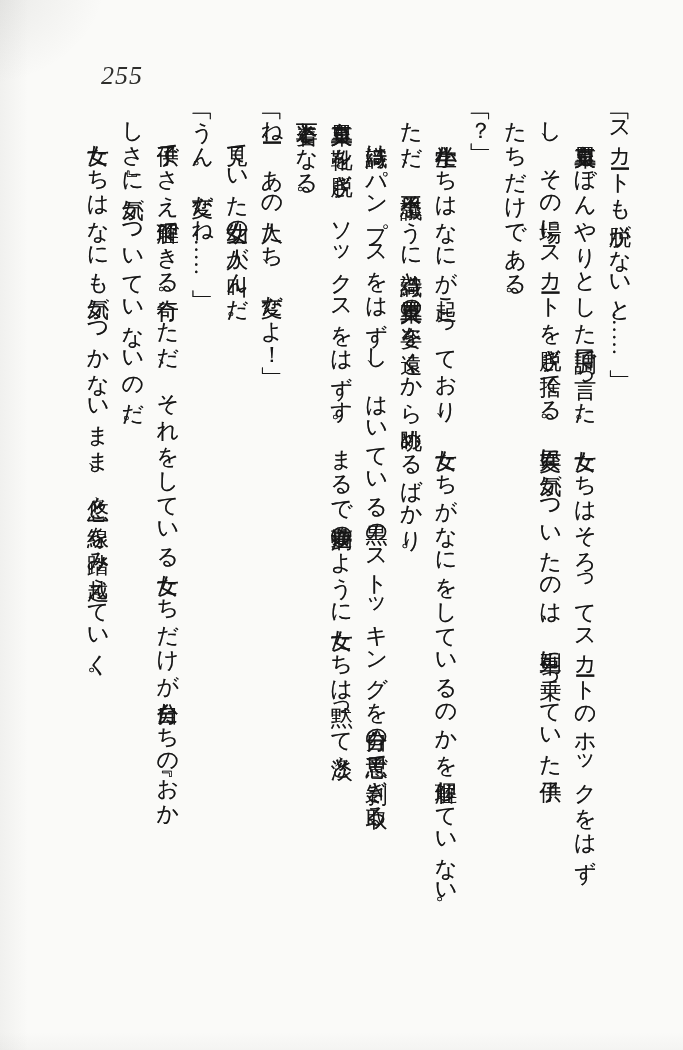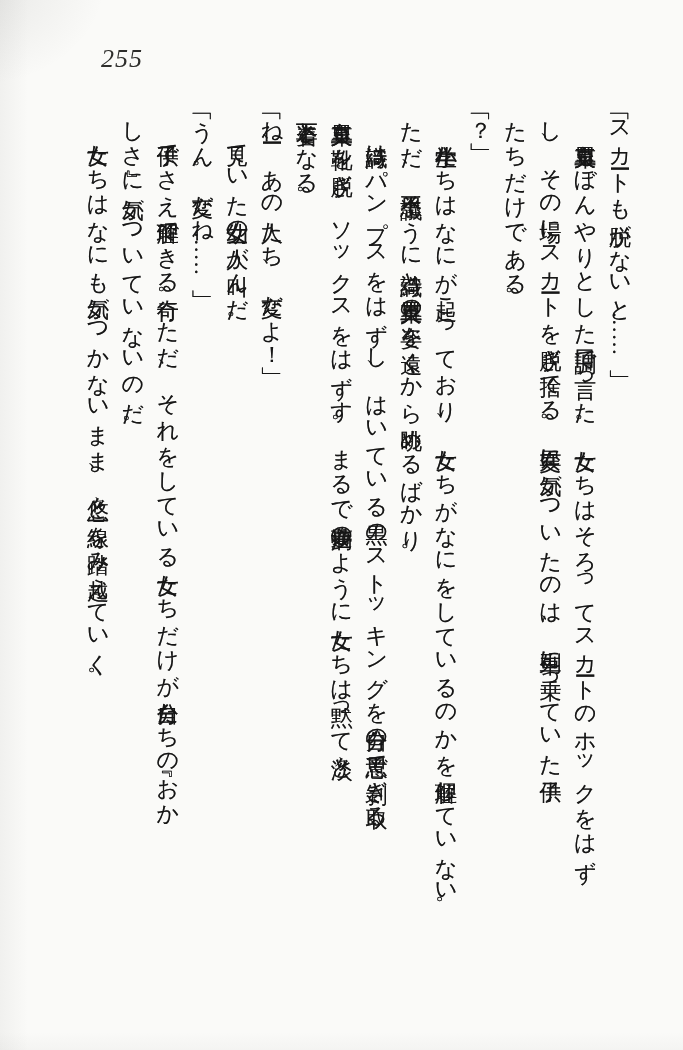--- a/index.html
+++ b/index.html
@@ -23,21 +23,21 @@
     position: absolute;
     inset: 0;
     pointer-events: none;
     background:
       radial-gradient(180px 150px at -20px -20px, rgba(60,60,58,0.10), rgba(60,60,58,0.0) 70%),
       linear-gradient(to right, rgba(60,60,58,0.05), rgba(60,60,58,0.0) 28px),
       linear-gradient(to top, rgba(60,60,58,0.03), rgba(60,60,58,0.0) 18px);
   }
   .page-number {
     position: absolute;
-    top: 44px;
+    top: 61px;
     left: 101px;
     font-size: 26px;
     font-style: italic;
     letter-spacing: 1px;
     color: #2e2e2c;
   }
   .body-text {
     position: absolute;
     top: 106px;
     right: 46px;

